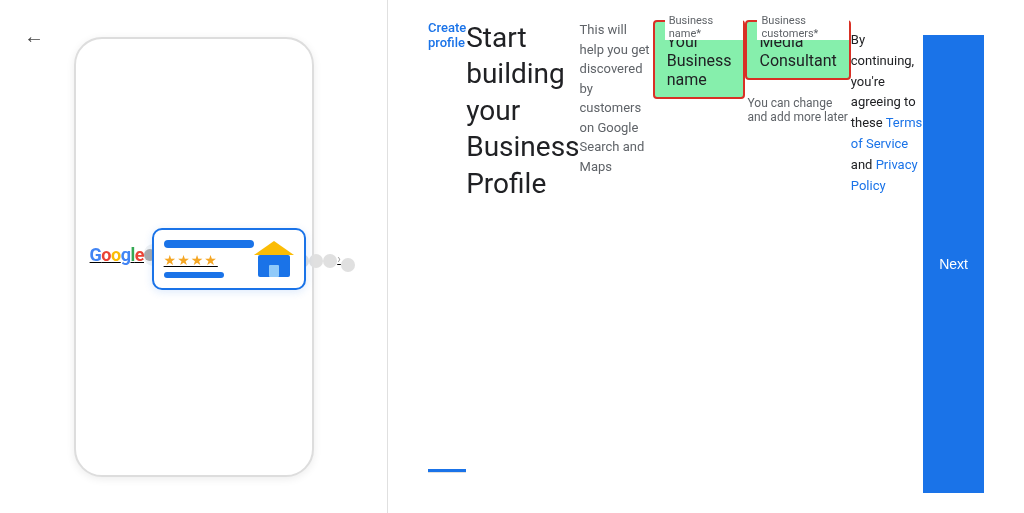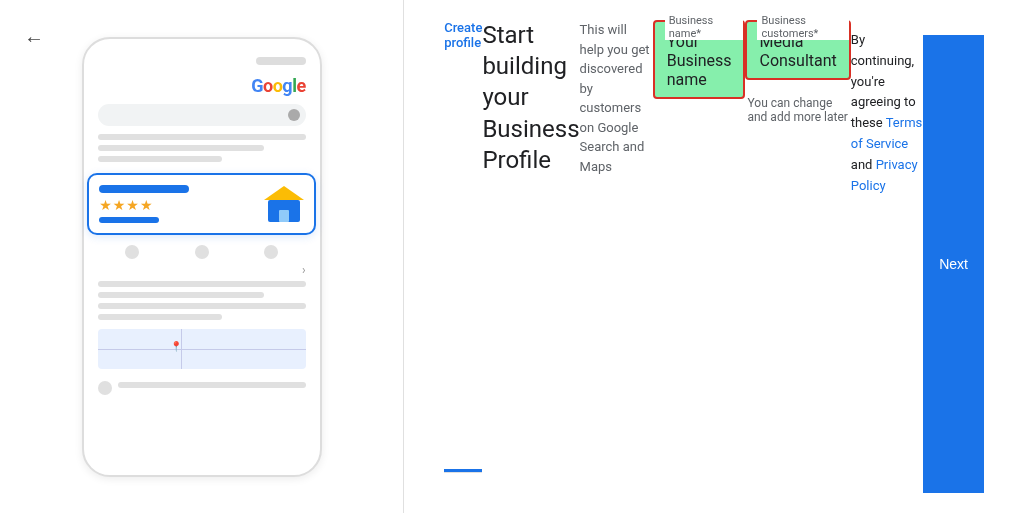--- a/index.html
+++ b/index.html
@@ -34,24 +34,25 @@
 
     
     .phone {
       width: 240px;
       height: 440px;
       background: #fff;
       border: 2px solid #ddd;
       border-radius: 28px;
       position: relative;
       display: flex;
-      flex-direction: column;
-      align-items: flex-end;
+      flex-direction: row;
+      align-items: center;
       padding: 18px 14px 14px;
       box-shadow: 0 2px 8px rgba(0,0,0,0.08);
+      text-decoration: underline;
     }
 
     .phone-notch {
       width: 50px;
       height: 8px;
       background: #ddd;
       border-radius: 4px;
       margin-bottom: 10px;
     }
 
@@ -280,21 +281,21 @@
     }
 
     .tab-item.active {
       color: #1a73e8;
       border-bottom: 3px solid #1a73e8;
       font-weight: 500;
     }
 
     
     .main-heading {
-      font-size: 24px;
+      font-size: 28px;
       font-weight: 400;
       color: #202124;
       margin-bottom: 10px;
       line-height: 1.3;
     }
 
     .sub-text {
       font-size: 13px;
       color: #5f6368;
       margin-bottom: 20px;

